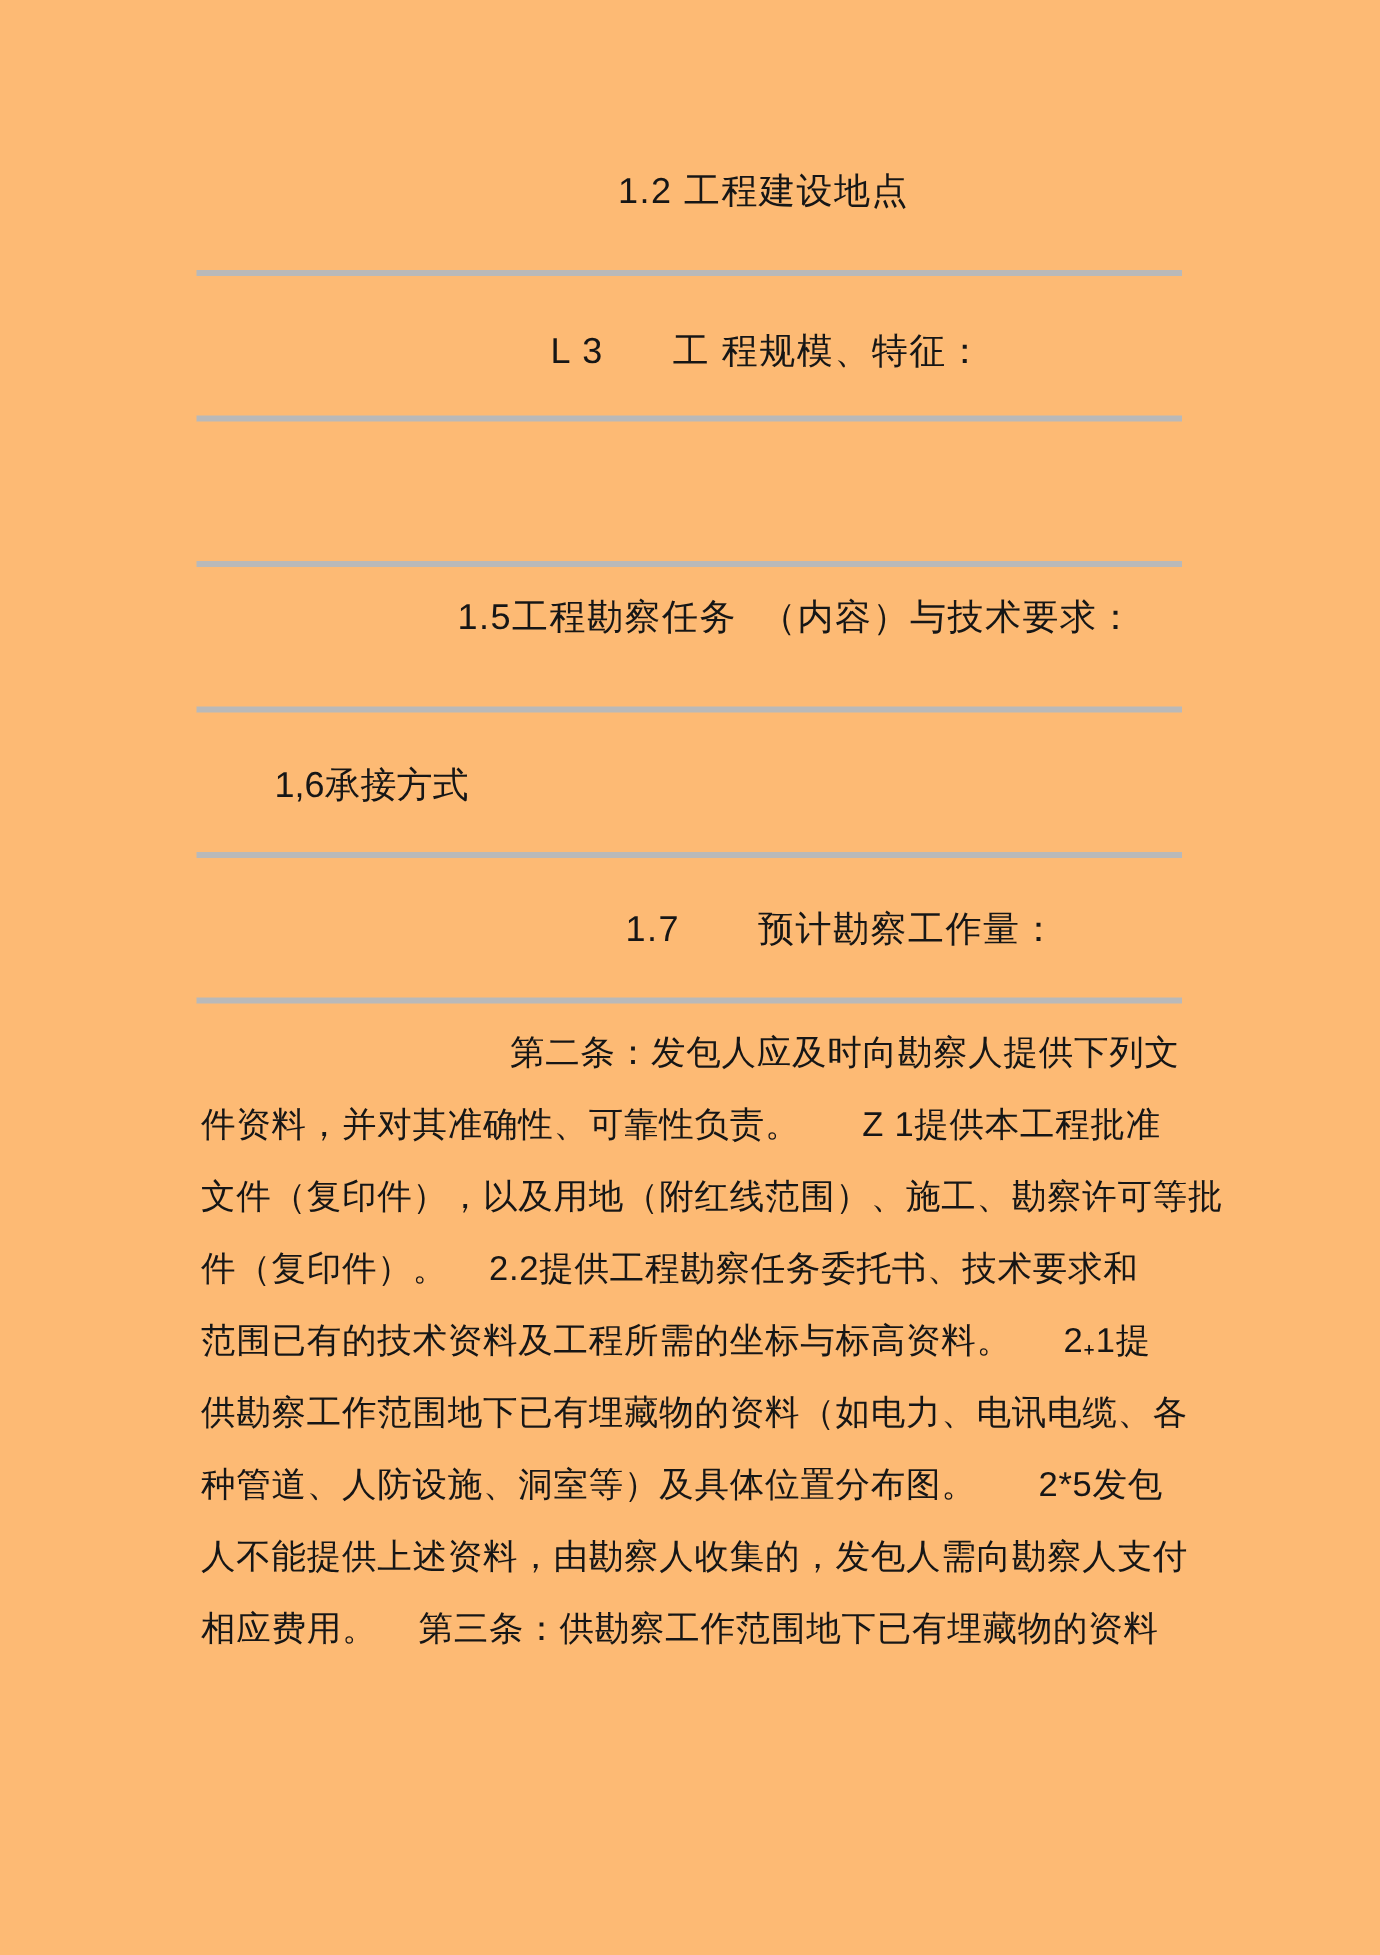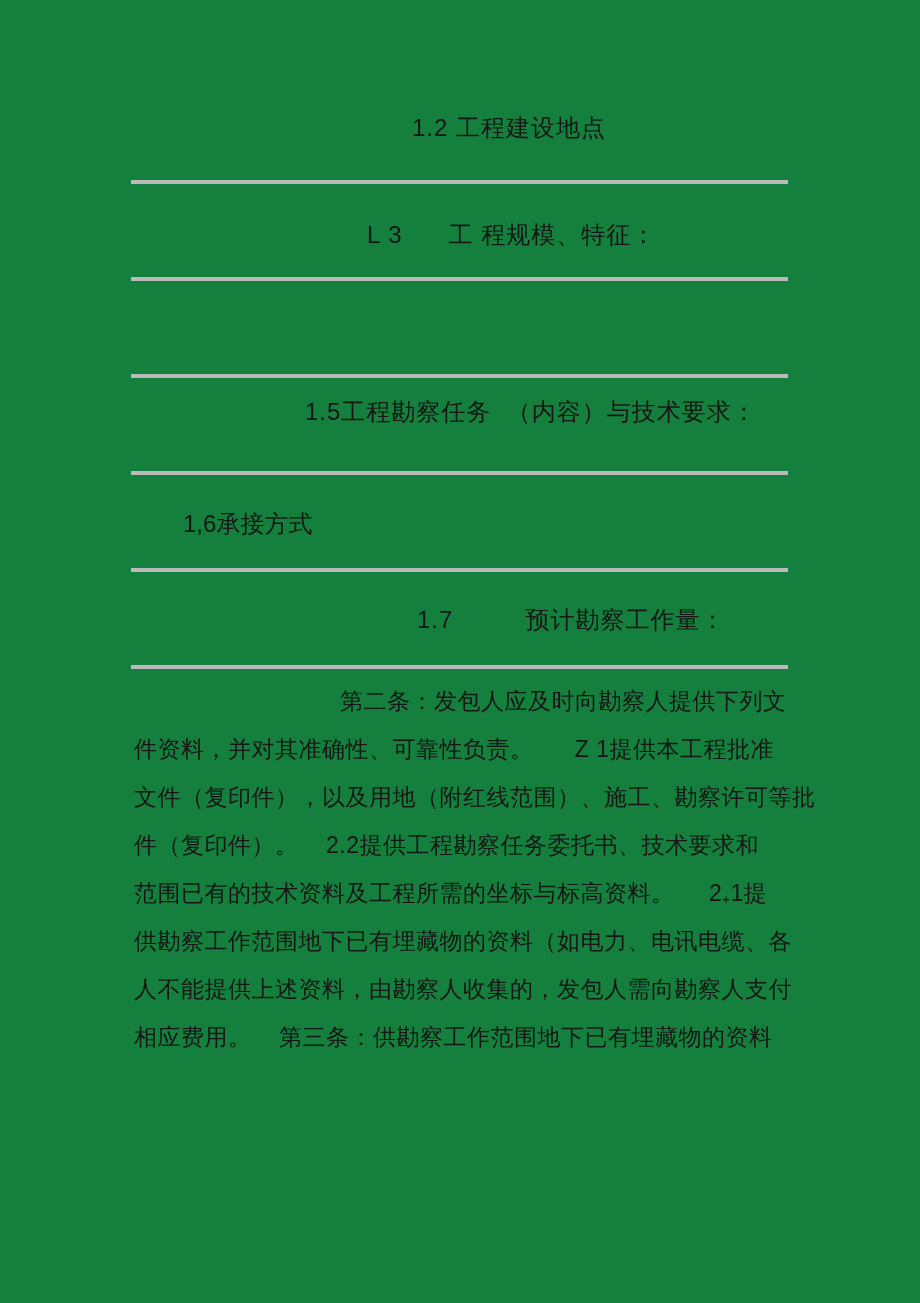--- a/index.html
+++ b/index.html
@@ -4,21 +4,21 @@
 <style>
   html, body {
     margin: 0;
     padding: 0;
     background: #ffffff;
   }
   .page {
     position: relative;
     width: 920px;
     height: 1303px;
-    background: #15803d;
+    background: #fdba74;
     font-family: "Liberation Sans", sans-serif;
     color: #161616;
     overflow: hidden;
   }
   .heading {
     position: absolute;
     font-size: 24px;
     line-height: 32px;
     white-space: pre;
     letter-spacing: 1px;
@@ -50,21 +50,21 @@
     display: flex;
     justify-content: flex-start;
     font-size: 24px;
     line-height: 32px;
   }
   .heading-1-7 {
     position: absolute;
     left: 417px;
     top: 604px;
     display: flex;
-    column-gap: 72px;
+    column-gap: 52px;
     font-size: 24px;
     line-height: 32px;
     letter-spacing: 1px;
   }
 
   .paragraph {
     position: absolute;
     left: 134px;
     top: 677px;
     width: 672px;
@@ -116,17 +116,18 @@
 
   <div class="divider divider-6"></div>
 
   <div class="paragraph">
     <div class="para-line indent">第二条：发包人应及时向勘察人提供下列文</div>
     <div class="para-line">件资料，并对其准确性、可靠性负责。      Z 1提供本工程批准</div>
     <div class="para-line">文件（复印件），以及用地（附红线范围）、施工、勘察许可等批</div>
     <div class="para-line">件（复印件）。    2.2提供工程勘察任务委托书、技术要求和</div>
     <div class="para-line">范围已有的技术资料及工程所需的坐标与标高资料。     2₊1提</div>
     <div class="para-line">供勘察工作范围地下已有埋藏物的资料（如电力、电讯电缆、各</div>
+    <div class="para-line">种管道、人防设施、洞室等）及具体位置分布图。      2*5发包</div>
     <div class="para-line">人不能提供上述资料，由勘察人收集的，发包人需向勘察人支付</div>
     <div class="para-line">相应费用。    第三条：供勘察工作范围地下已有埋藏物的资料</div>
   </div>
 
 </div>
 
 </body></html>

